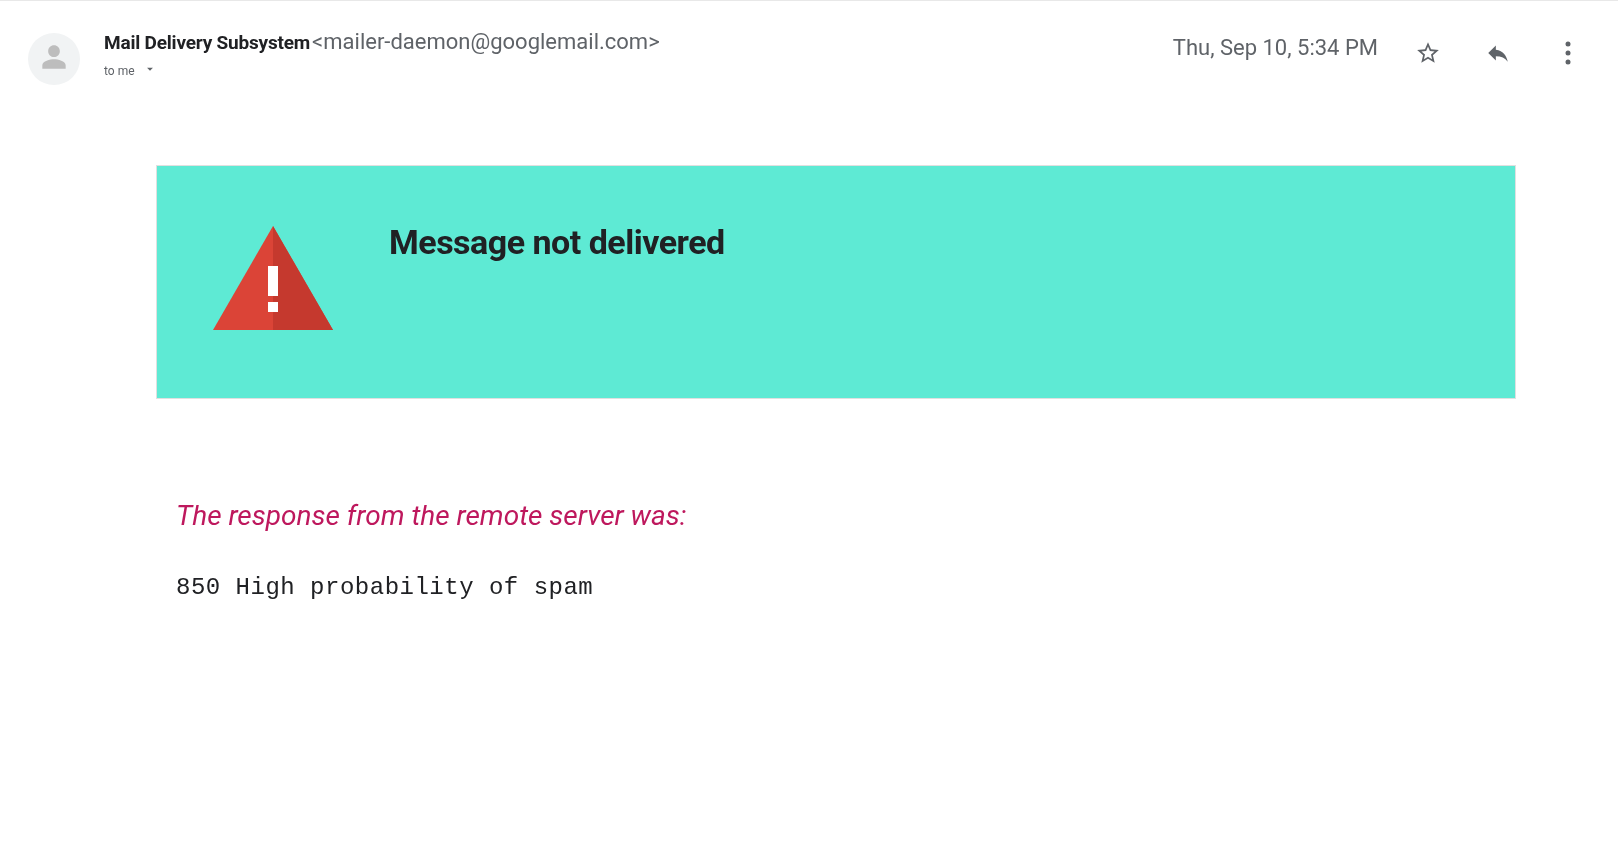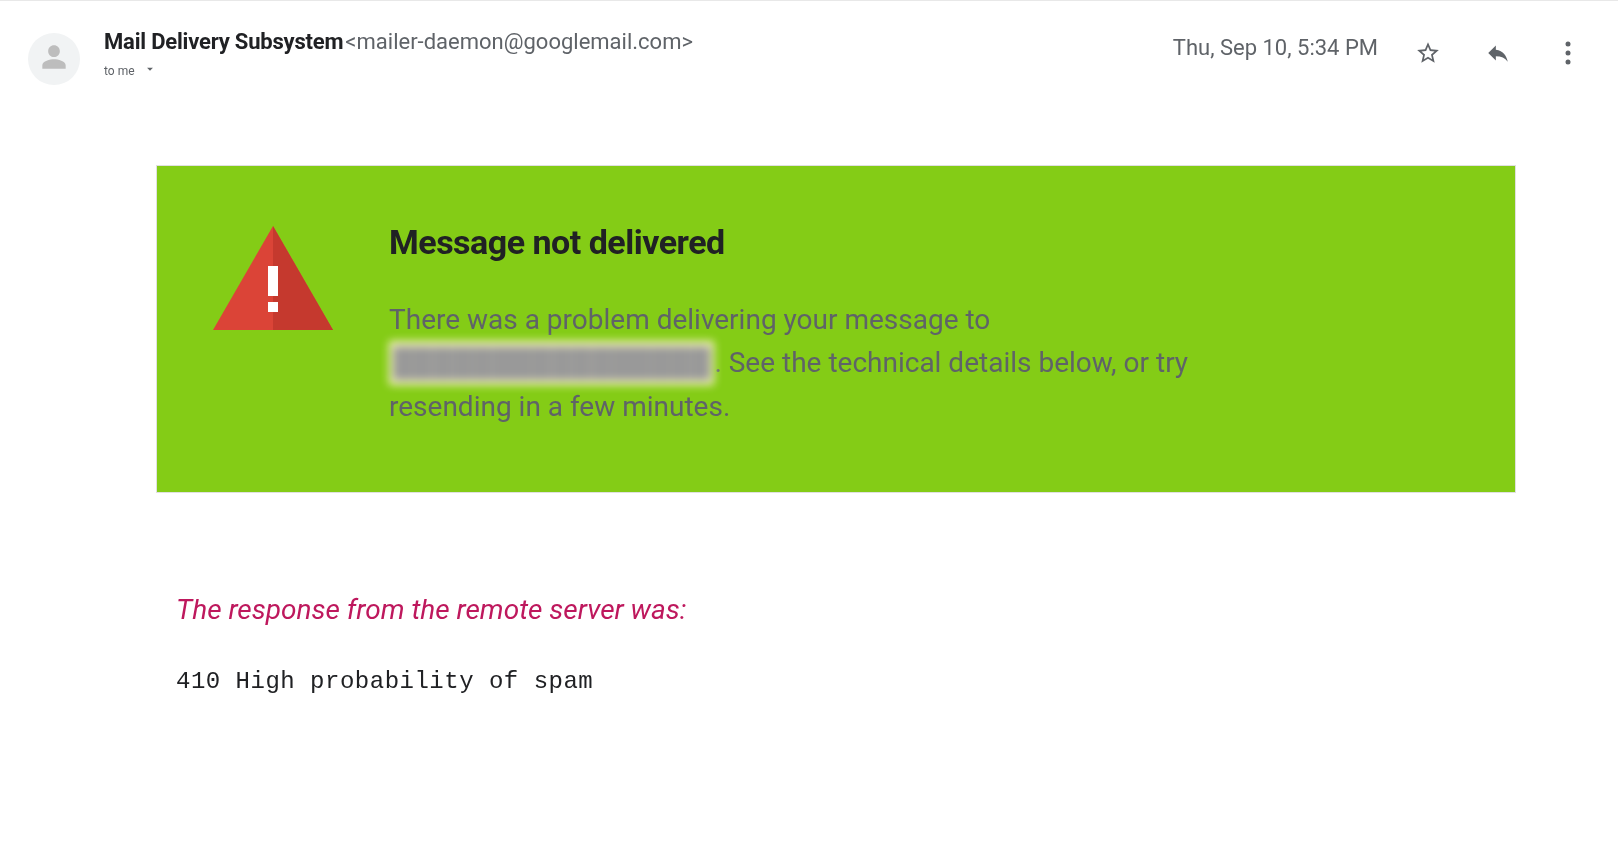--- a/index.html
+++ b/index.html
@@ -34,21 +34,21 @@
     margin-top: 4px;
   }
   .avatar svg { width: 28px; height: 28px; fill: #bdbdbd; }
   .sender-block {
     margin-left: 24px;
     flex: 0 1 auto;
   }
   .sender-line { display: flex; align-items: baseline; flex-wrap: wrap; }
   .sender-name {
     font-weight: 700;
-    font-size: 22px;
+    font-size: 19px;
     color: #202124;
     letter-spacing: -0.2px;
   }
   .sender-email {
     font-weight: 400;
     font-size: 22px;
     color: #5f6368;
     margin-left: 2px;
   }
   .recipient-line {
@@ -79,21 +79,21 @@
   .icon-btn svg { width: 26px; height: 26px; fill: #5f6368; }
   .icon-btn.more svg { width: 6px; height: 24px; }
 
   .body-area {
     margin-left: 128px;
     margin-top: 80px;
     margin-right: 40px;
   }
   .notice-card {
     border: 1px solid #e0e0e0;
-    background: #84cc16;
+    background: #5eead4;
     padding: 56px 56px 64px 56px;
     display: flex;
     align-items: flex-start;
     max-width: 1360px;
   }
   .warn-icon { flex-shrink: 0; margin-top: 4px; }
   .warn-icon svg { width: 120px; height: 104px; }
   .notice-text { margin-left: 56px; }
   .notice-title {
     font-size: 34px;
@@ -201,24 +201,21 @@
       <div class="warn-icon">
         <svg viewBox="0 0 120 104">
           <polygon points="60,0 120,104 0,104" fill="#db4437"></polygon>
           <polygon points="60,0 120,104 60,104" fill="#c5392e"></polygon>
           <rect x="55" y="40" width="10" height="30" fill="#ffffff"></rect>
           <rect x="55" y="76" width="10" height="10" fill="#ffffff"></rect>
         </svg>
       </div>
       <div class="notice-text">
         <div class="notice-title">Message not delivered</div>
-        <div class="notice-desc">
-          <span>There was a problem delivering your message to </span><span class="redacted">████████████████</span><span>. See the technical details below, or try resending in a few minutes.</span>
-        </div>
       </div>
     </div>
 
     <div class="response-block">
       <div class="response-label">The response from the remote server was:</div>
-      <div class="response-code">410 High probability of spam</div>
+      <div class="response-code">850 High probability of spam</div>
     </div>
   </div>
 </div>
 
 </body></html>

